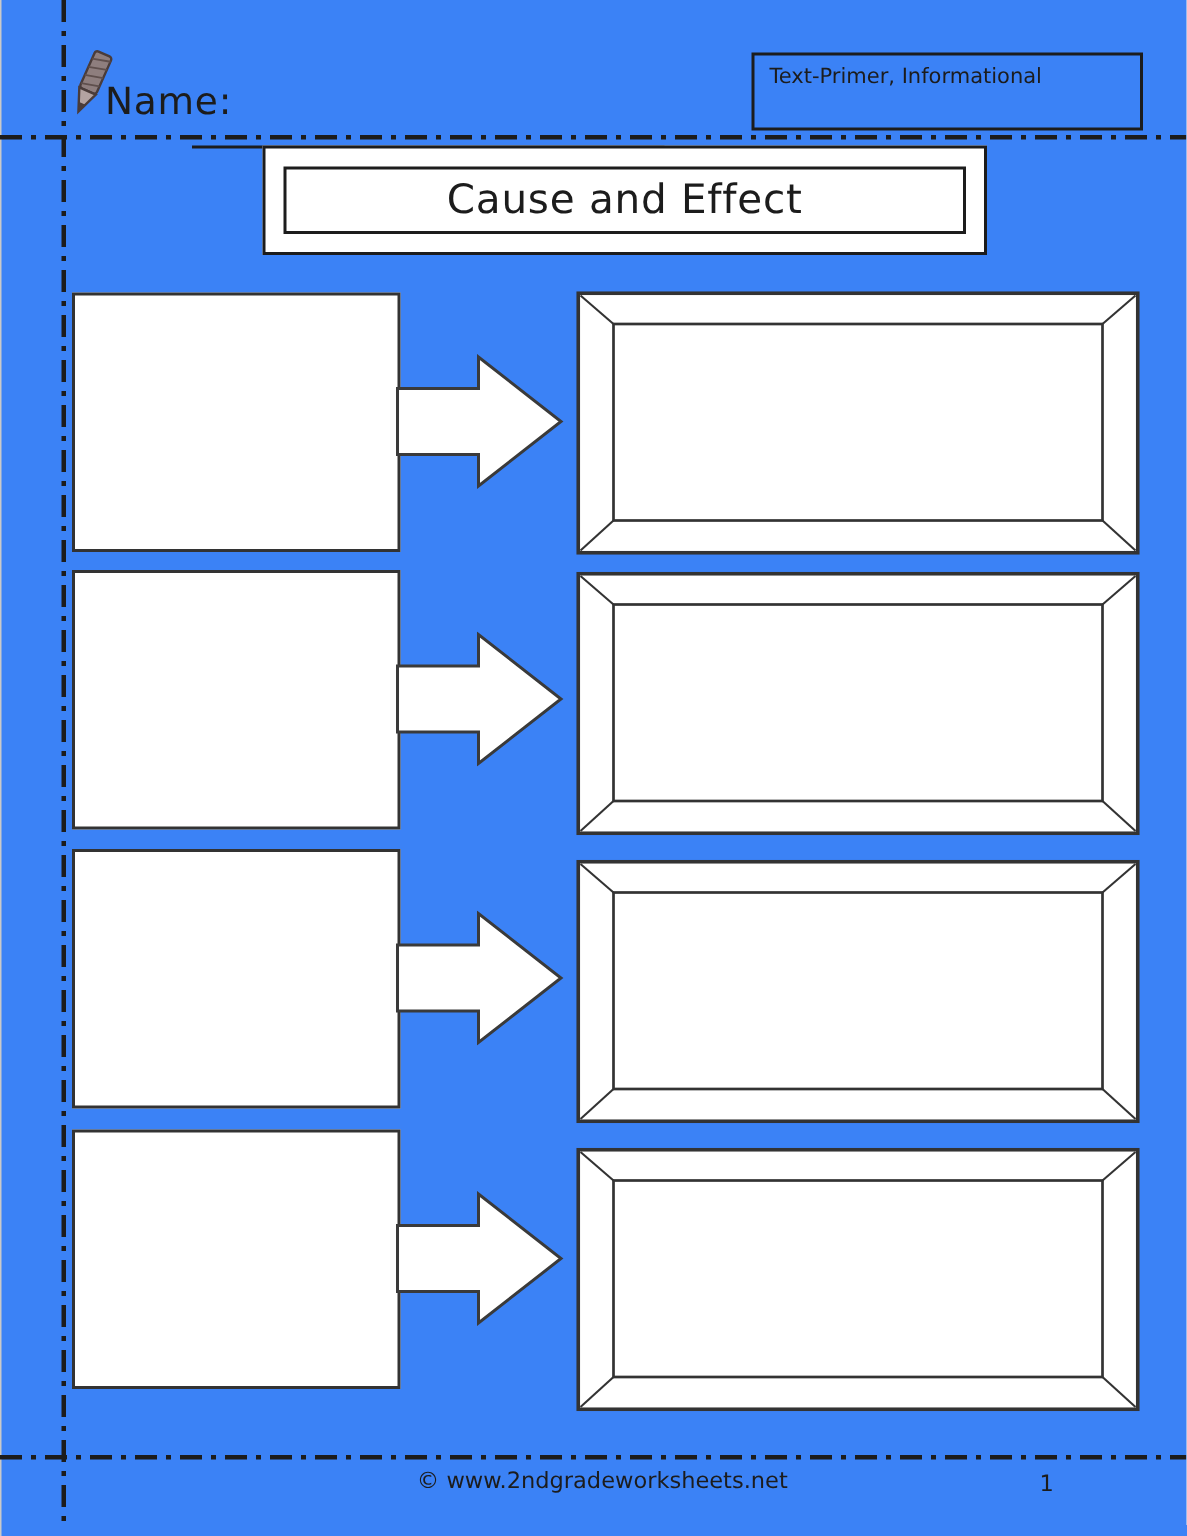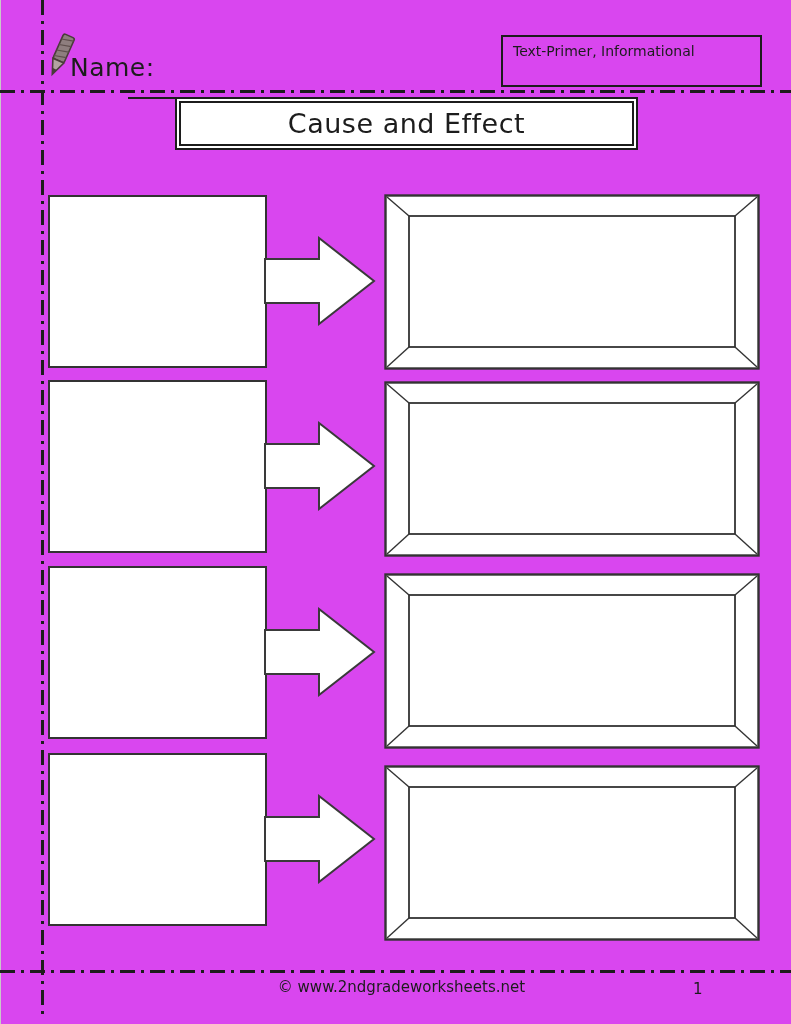--- a/index.html
+++ b/index.html
@@ -1,20 +1,20 @@
 <!DOCTYPE html>
 <html><head>
 <meta charset="utf-8">
 <style>
   html, body { margin: 0; padding: 0; background: #e8e8e8; }
   .page {
     position: relative;
     width: 791px; height: 1024px;
     margin: 0 auto;
-    background: #d946ef;
+    background: #3b82f6;
     font-family: "DejaVu Sans", sans-serif;
     color: #1c1c1c;
     overflow: hidden;
   }
   .edge-left {
     position: absolute; left: 0; top: 0;
     width: 1px; height: 100%;
     background: #c9c9c9;
   }
   
@@ -50,21 +50,21 @@
     width: 247px; height: 38px;
     border: 2px solid #1c1c1c;
     padding: 4px 0 6px 10px;
     font-size: 14px; line-height: 1.45;
   }
   
   .title-box {
     position: absolute; left: 175px; top: 97px;
     width: 455px; height: 45px;
     border: 2px solid #1c1c1c;
-    padding: 2px;
+    padding: 12px;
     background: #fff;
   }
   .title-inner {
     width: 100%; height: 100%;
     box-sizing: border-box;
     border: 2px solid #1c1c1c;
     display: flex; align-items: center; justify-content: center;
     font-size: 27px; letter-spacing: 0.5px;
   }
   

